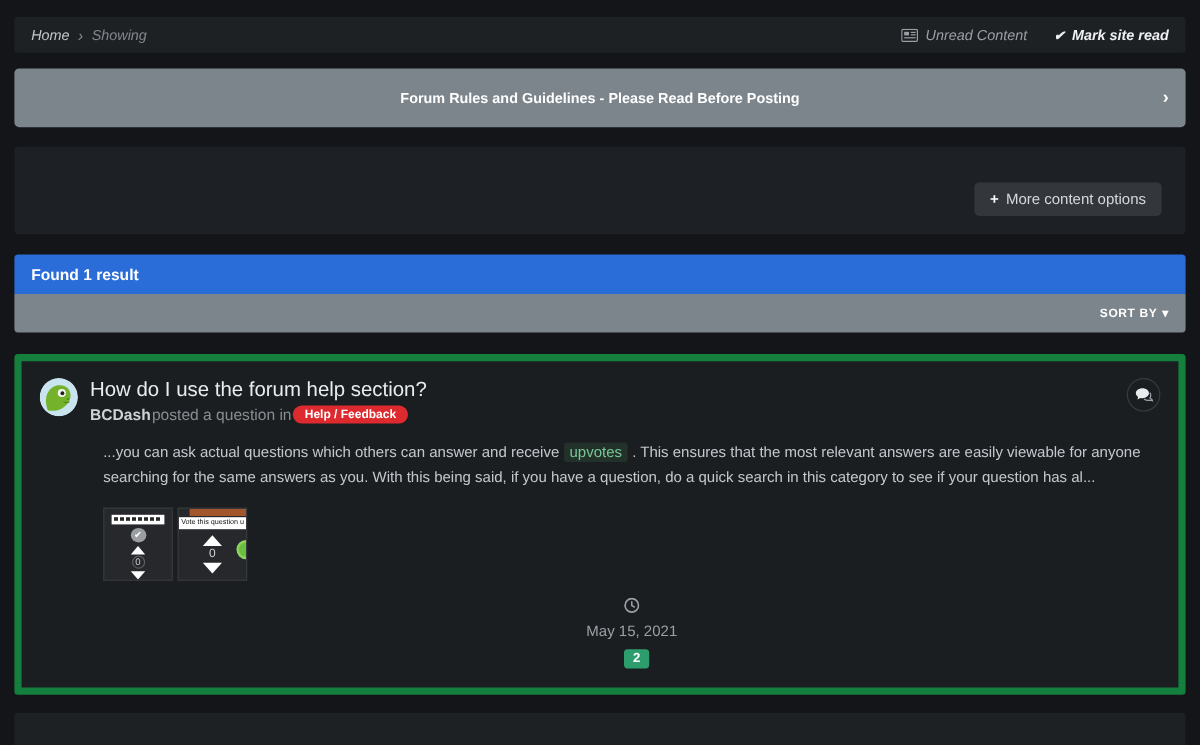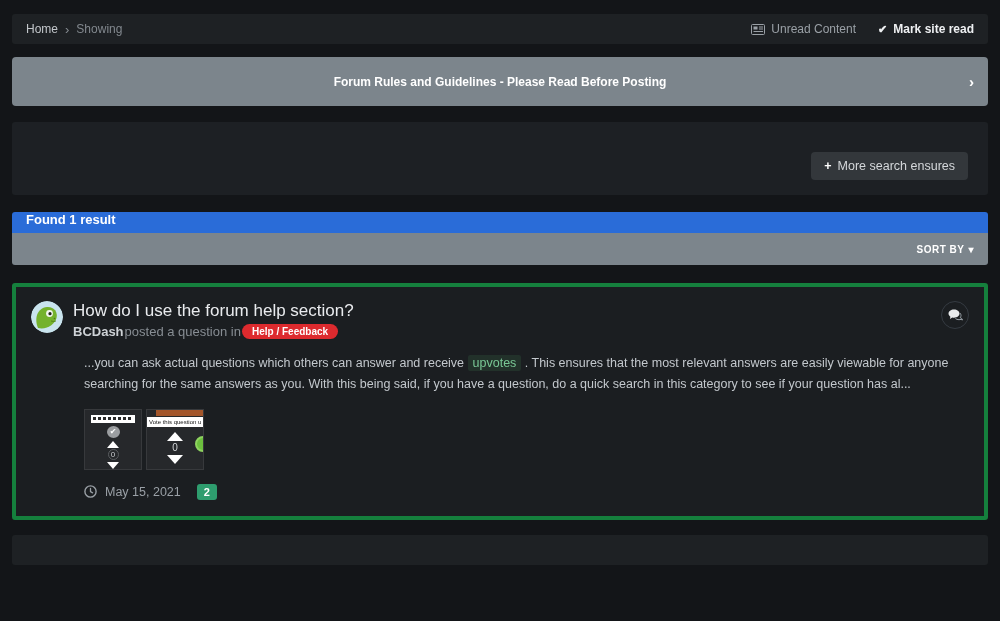--- a/index.html
+++ b/index.html
@@ -9,21 +9,21 @@
     font-family:"Liberation Sans", sans-serif;
     color:#e8eaec;
     overflow:hidden;
   }
   .wrap { margin:0 12px; }
 
   
   .crumb-bar {
     background:#1e2124; border-radius:3px; height:30px;
     display:flex; align-items:center; justify-content:space-between;
-    padding:0 14px; font-size:12px;
+    padding:0 14px; font-size:12px;font-style:italic;
   }
   .crumb-bar.top { margin-top:14px; }
   .crumb-bar.bottom { margin-top:15px; }
   .crumbs { display:flex; align-items:center; gap:7px; }
   .crumb-home { color:#c3c7cb; cursor:pointer; }
   .crumb-sep { color:#878d93; font-size:13px; }
   .crumb-current { color:#82888e; }
   .crumb-right { display:flex; align-items:center; gap:22px; }
   .unread { display:flex; align-items:center; gap:6px; color:#9aa0a6; cursor:pointer; }
   .markread { display:flex; align-items:center; gap:6px; color:#eef0f2; font-weight:bold; cursor:pointer; }
@@ -64,33 +64,33 @@
   .options-row { display:flex; justify-content:flex-end; margin-top:14px; }
   .more-options {
     background:#33373b; border:none; border-radius:4px; color:#d5d8db;
     font-size:12.5px; padding:7px 13px; cursor:pointer; display:flex; gap:6px; align-items:center;
     font-family:"Liberation Sans", sans-serif;
   }
   .plus-glyph { font-weight:bold; color:#ffffff; }
 
   
   .found-bar {
-    margin-top:17px; background:#2a6cd8; border-radius:3px 3px 0 0; height:21px;
-    display:flex; padding:0 14px;
+    margin-top:17px; background:#2a6cd8; border-radius:3px 3px 0 0; height:33px;
+    display:flex; align-items:center; padding:0 14px;
     color:#ffffff; font-weight:bold; font-size:13px;
   }
   .sort-bar {
     background:#7c858c; border-radius:0 0 3px 3px; height:32px;
     display:flex; align-items:center; justify-content:flex-end; padding:0 14px;
   }
   .sort-by { color:#ffffff; font-weight:bold; font-size:10px; letter-spacing:.5px; cursor:pointer; display:flex; gap:4px; align-items:center; }
 
   
   .card {
-    margin-top:18px; background:#1b1e21; border:4px solid #15803d; border-radius:3px;
+    margin-top:18px; background:#1b1e21; border:6px solid #15803d; border-radius:3px;
     padding:14px 15px 16px 15px; position:relative;
   }
   .card-head { display:flex; align-items:flex-start; }
   .avatar { width:32px; height:32px; border-radius:50%; overflow:hidden; flex:0 0 32px; cursor:pointer; }
   .head-text { margin-left:10px; flex:1; }
   .result-title { font-size:17px; color:#e9ebee; font-weight:500; cursor:pointer; }
   .byline { margin-top:3px; font-size:13px; color:#878d93; display:flex; align-items:center; gap:1px; }
   .author { color:#ced2d6; font-weight:bold; cursor:pointer; }
   .cat-badge {
     background:#dd2a2e; color:#ffffff; font-size:10px; font-weight:bold;
@@ -121,21 +121,21 @@
   .tri-up-sm { margin-top:3px; width:0; height:0; border-left:6px solid transparent; border-right:6px solid transparent; border-bottom:7px solid #fff; }
   .tri-down-sm { margin-top:2px; width:0; height:0; border-left:6px solid transparent; border-right:6px solid transparent; border-top:7px solid #fff; }
   .vote-num-sm { margin-top:1px; font-size:8px; color:#c9ccd0; border:1px solid #5a5d60; border-radius:50%; width:11px; height:11px; line-height:9px; text-align:center; }
   .orange-strip { position:absolute; top:0; left:9px; right:0; height:6px; background:#a3562b; }
   .tip2 { position:absolute; top:7px; left:0; right:0; height:10px; background:#ffffff; color:#141414; font-size:6px; line-height:10px; white-space:nowrap; overflow:hidden; padding-left:2px; }
   .tri-up-lg { margin-top:22px; width:0; height:0; border-left:8px solid transparent; border-right:8px solid transparent; border-bottom:9px solid #fff; }
   .tri-down-lg { margin-top:2px; width:0; height:0; border-left:8px solid transparent; border-right:8px solid transparent; border-top:9px solid #fff; }
   .vote-num-lg { margin-top:1px; font-size:10px; color:#d3d6d9; }
   .green-sliver { position:absolute; right:-8px; top:26px; width:16px; height:16px; border-radius:50%; background:#6cbf3e; border:2px solid #8ed35f; }
 
-  .meta-row { margin:14px 0 0 53px; display:flex; align-items:center; gap:8px; font-size:12.5px; color:#9aa0a6; }
+  .meta-row { margin:14px 0 0 53px; display:flex; align-items:center; gap:8px; font-size:12.5px; color:#9aa0a6;flex-direction:column; }
   .reply-badge {
     margin-left:8px; background:#2e9d6e; color:#ffffff; font-weight:bold; font-size:11px;
     border-radius:3px; padding:2px 7px; cursor:pointer;
   }
 
   svg { display:block; }
 </style>
 </head>
 <body>
 
@@ -170,21 +170,21 @@
   <div class="banner">
     <span class="banner-text">Forum Rules and Guidelines - Please Read Before Posting</span>
     <span class="banner-chevron">›</span>
   </div>
 
 
   <div class="search-panel">
     <div class="options-row">
       <button class="more-options">
         <span class="plus-glyph">+</span>
-        <span>More search ensures</span>
+        <span>More content options</span>
       </button>
     </div>
   </div>
 
   <div class="found-bar">
     <span>Found 1 result</span>
   </div>
   <div class="sort-bar">
     <span class="sort-by">
       <span>SORT BY</span>

